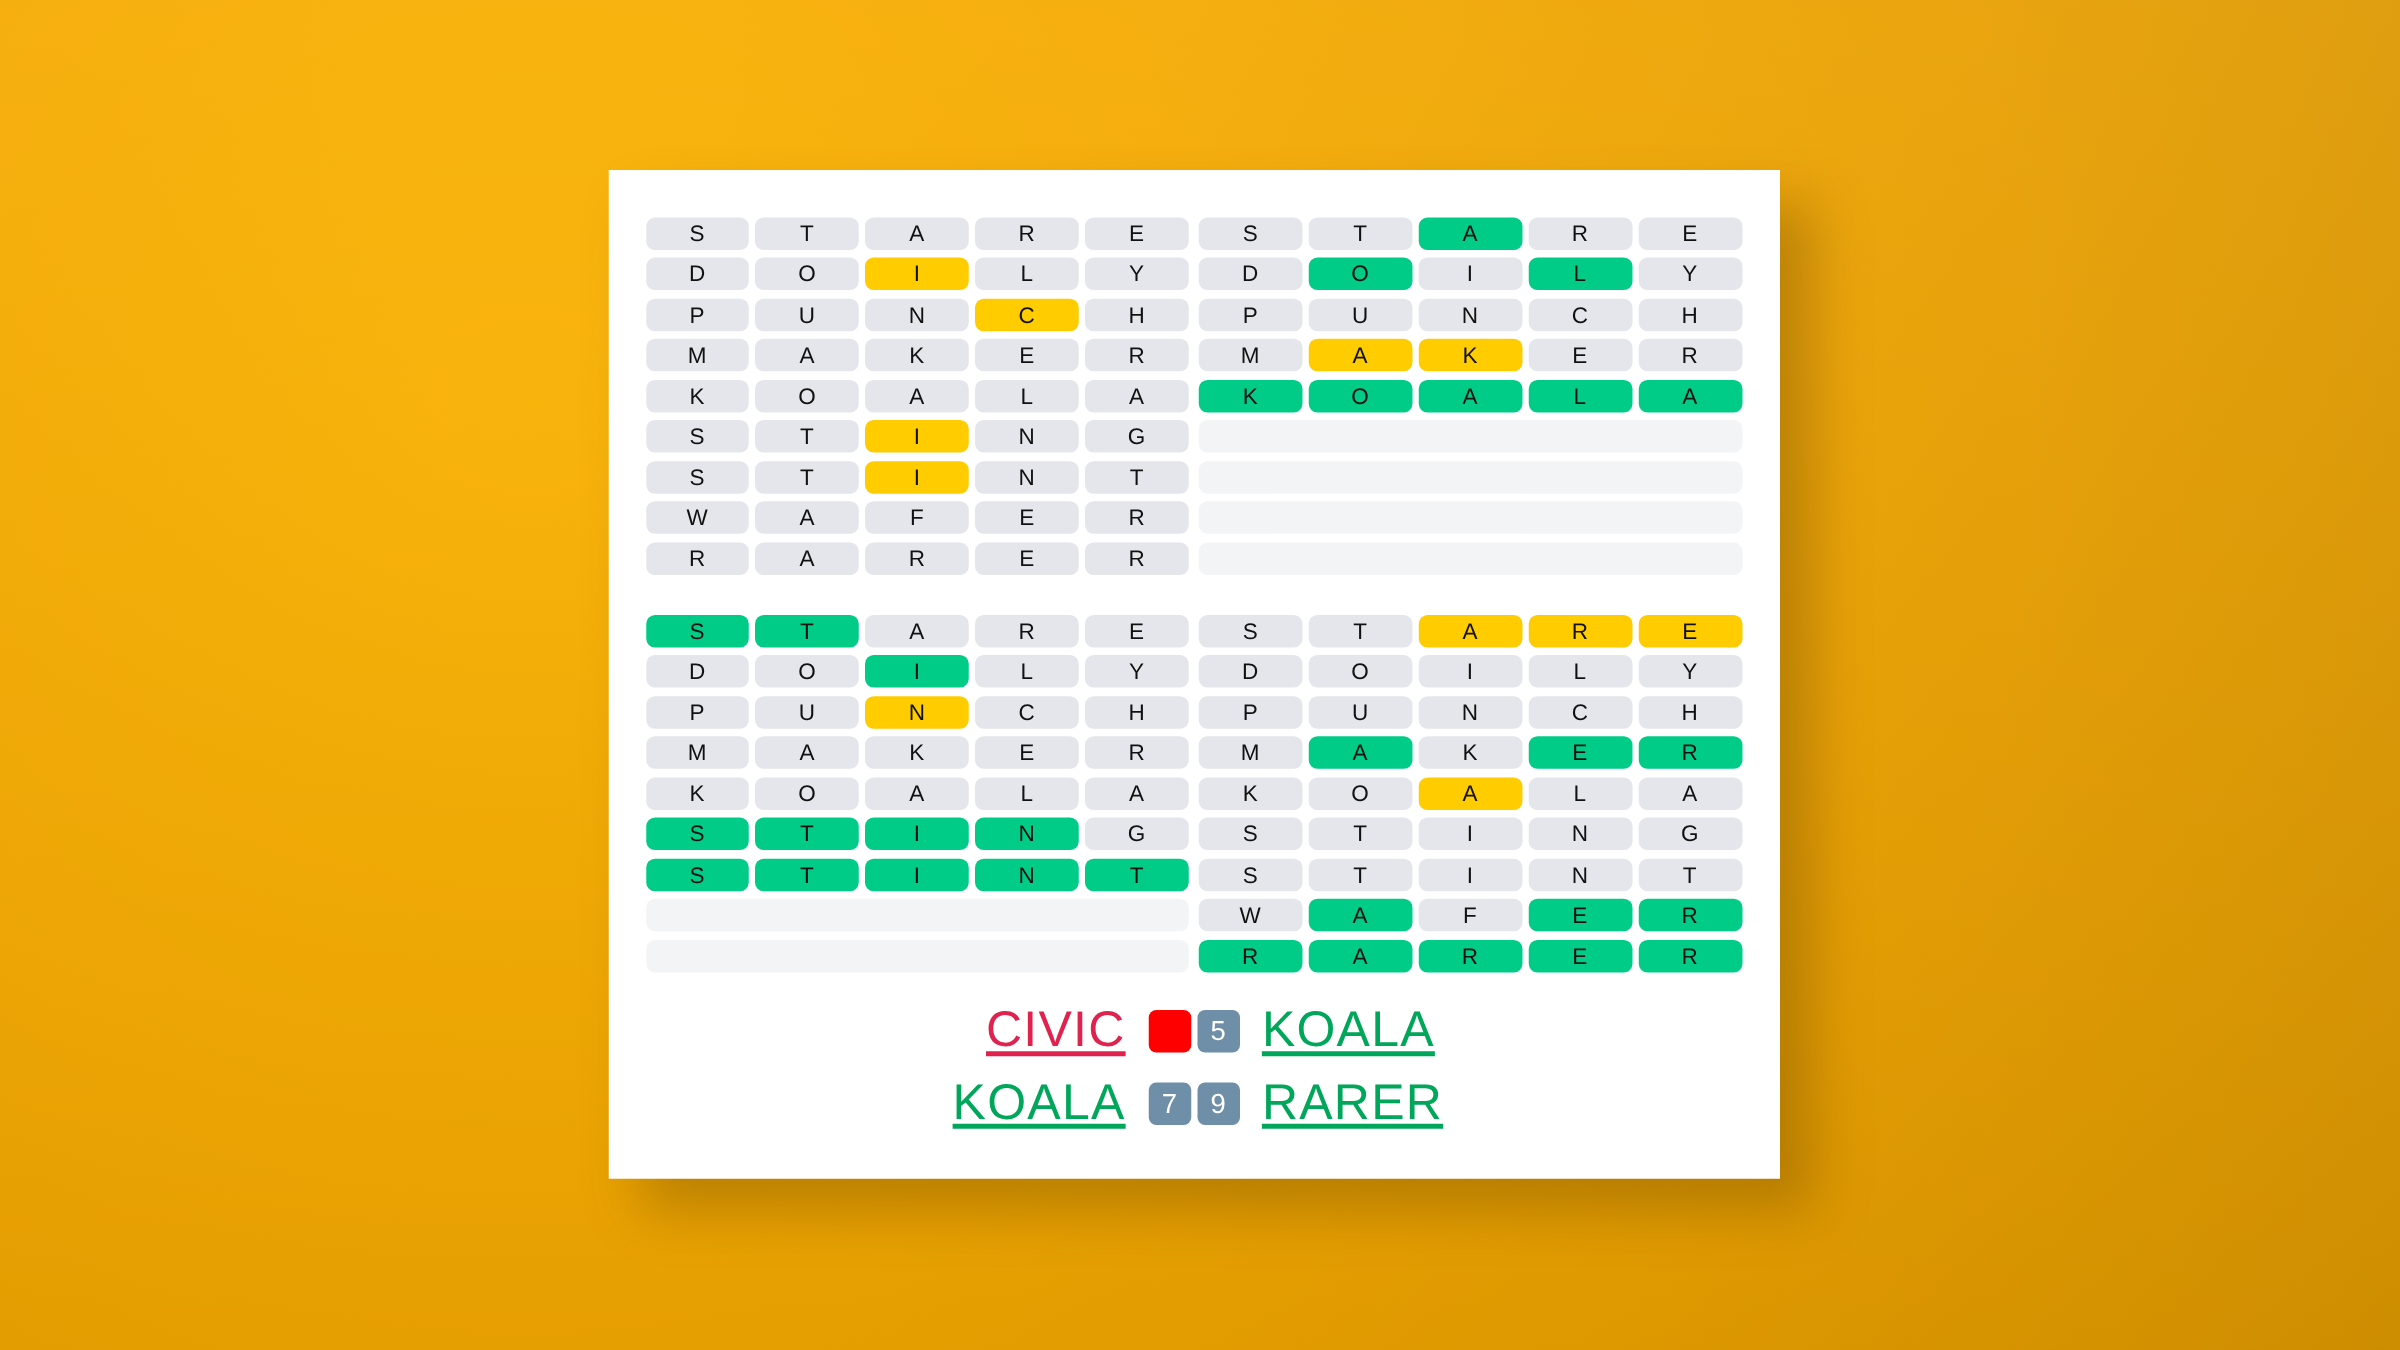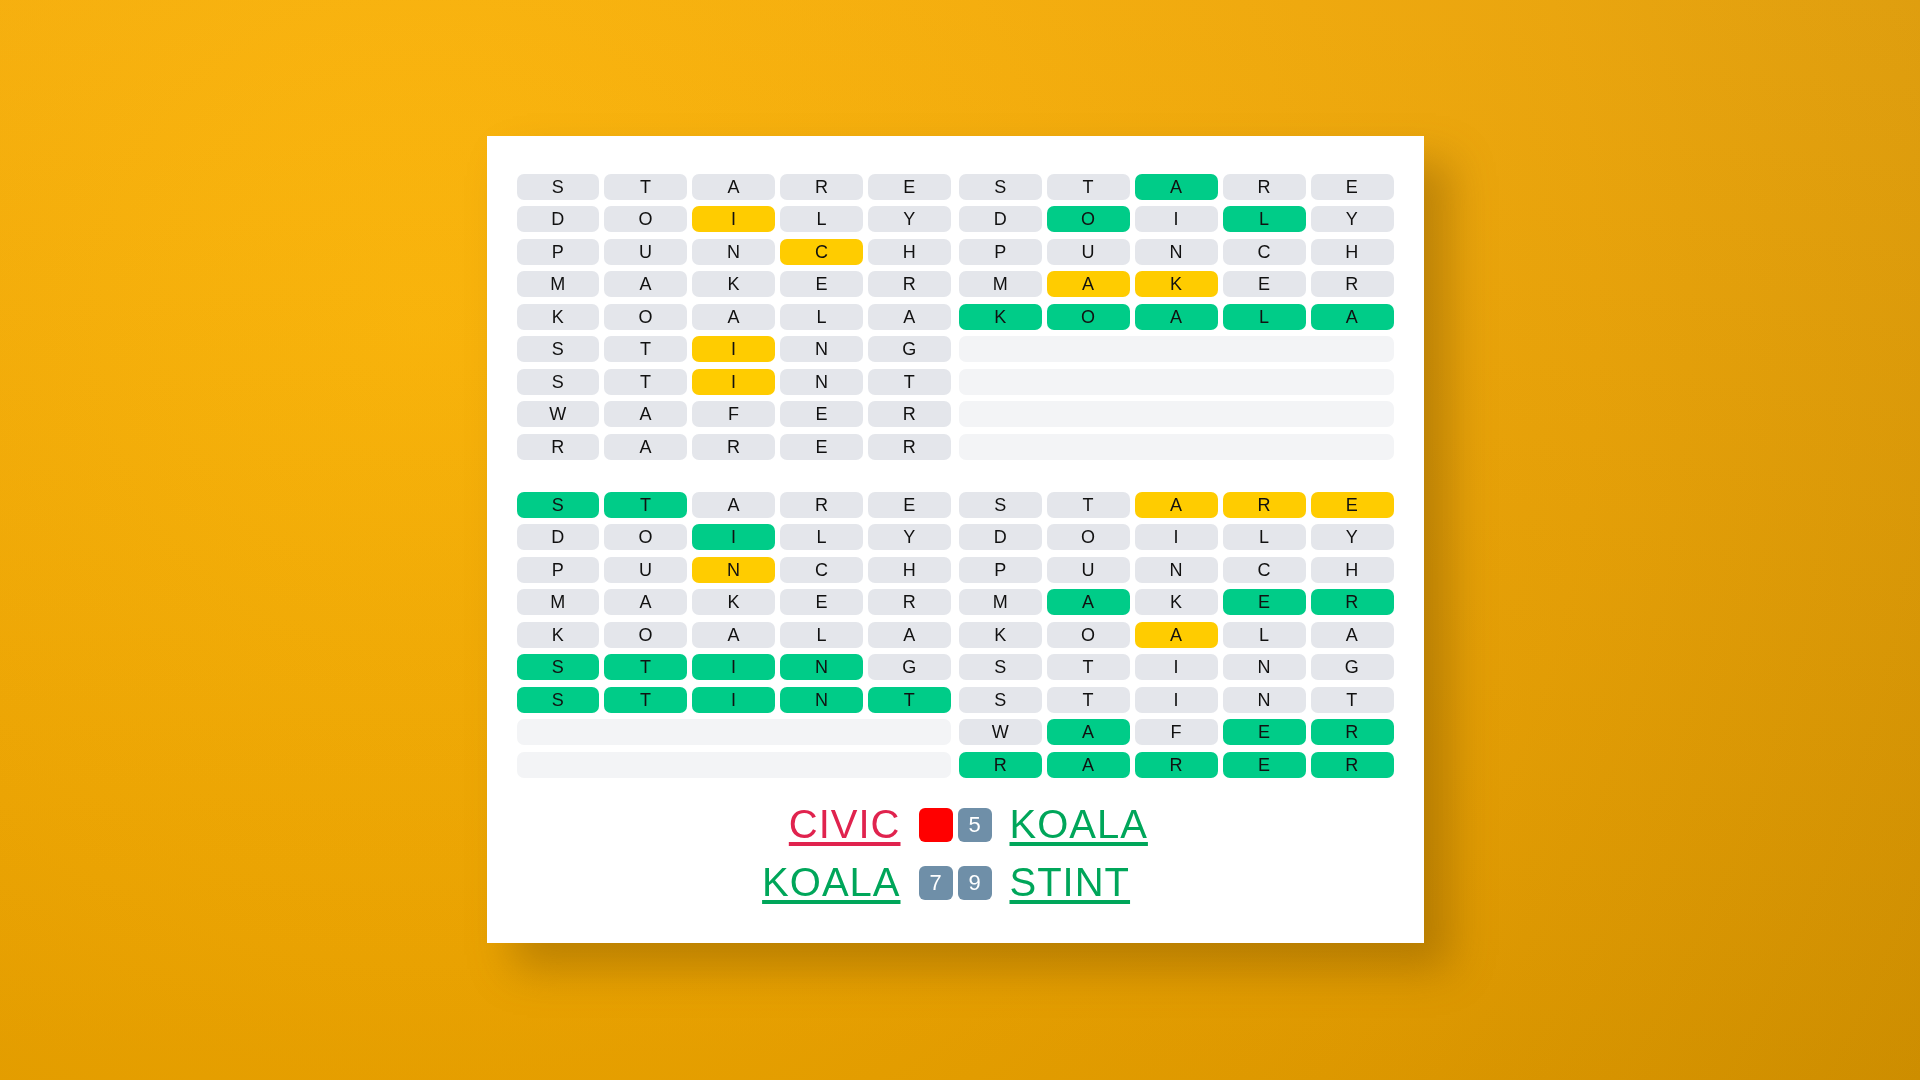--- a/index.html
+++ b/index.html
@@ -335,17 +335,17 @@
         <span class="badge num">5</span>
       </span>
       <span class="word right green">KOALA</span>
     </div>
     <div class="ansrow">
       <span class="word left green">KOALA</span>
       <span class="badges">
         <span class="badge num">7</span>
         <span class="badge num">9</span>
       </span>
-      <span class="word right green">STINT</span>
+      <span class="word right green">RARER</span>
     </div>
   </div>
 
 </div>
 
 </body></html>

